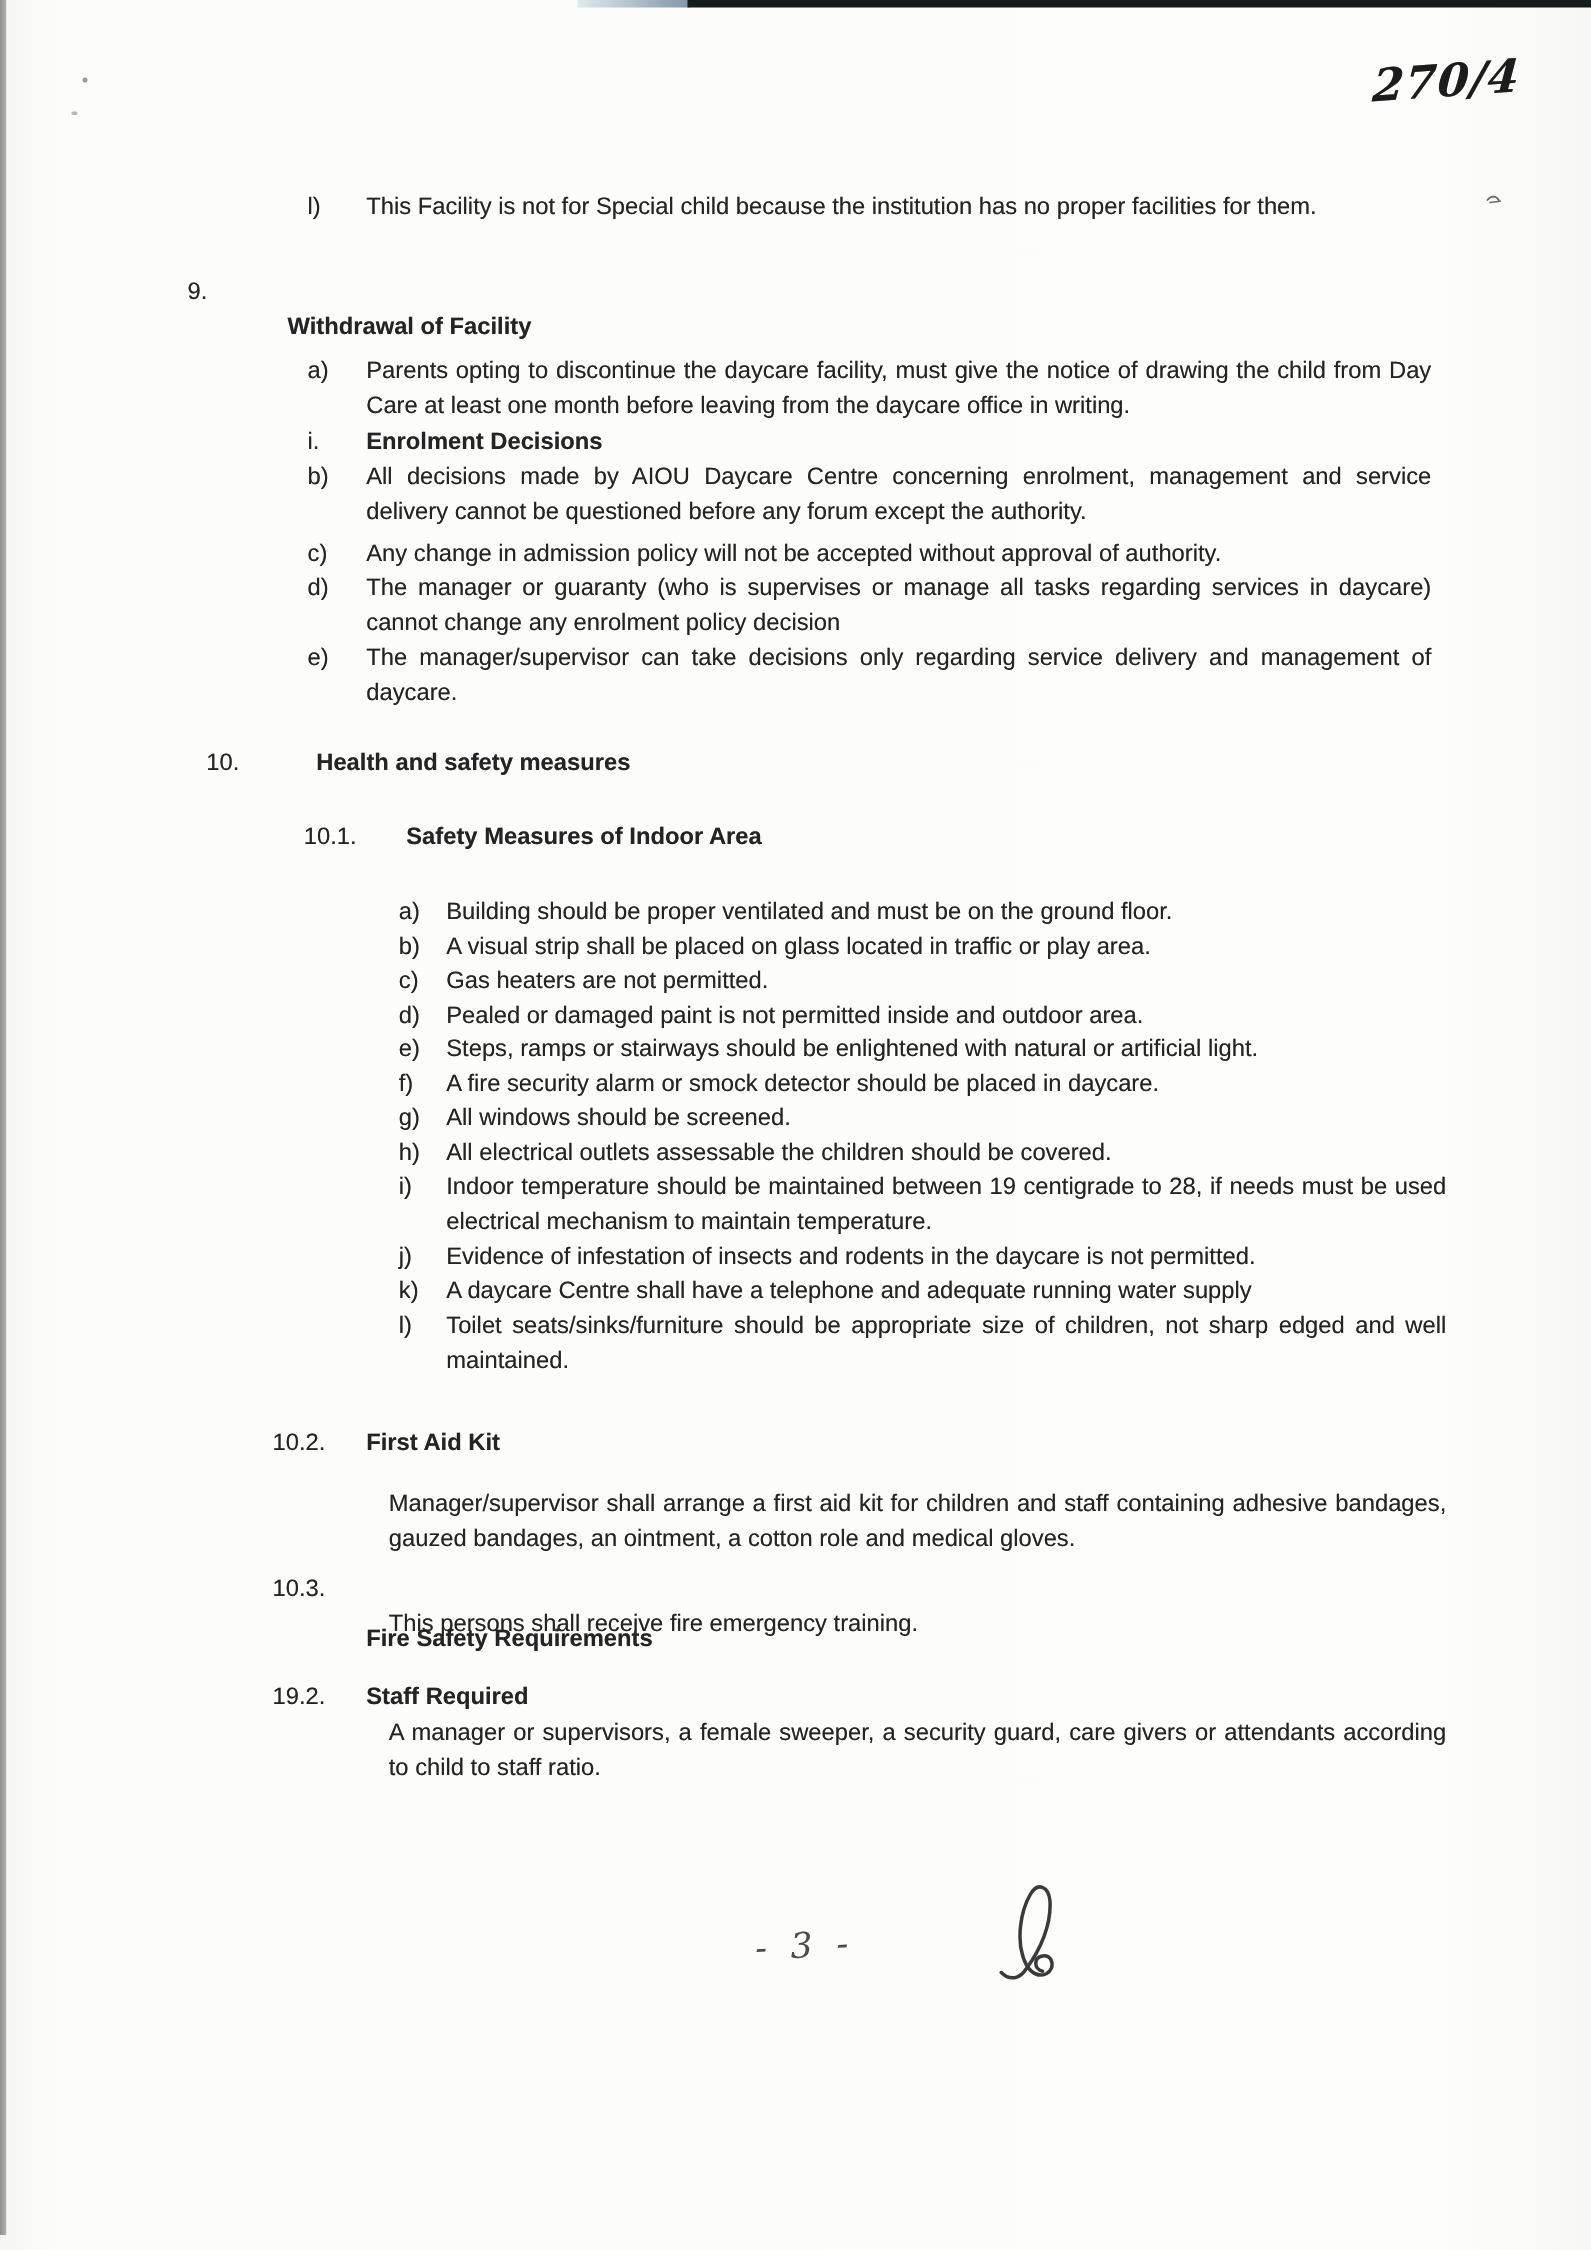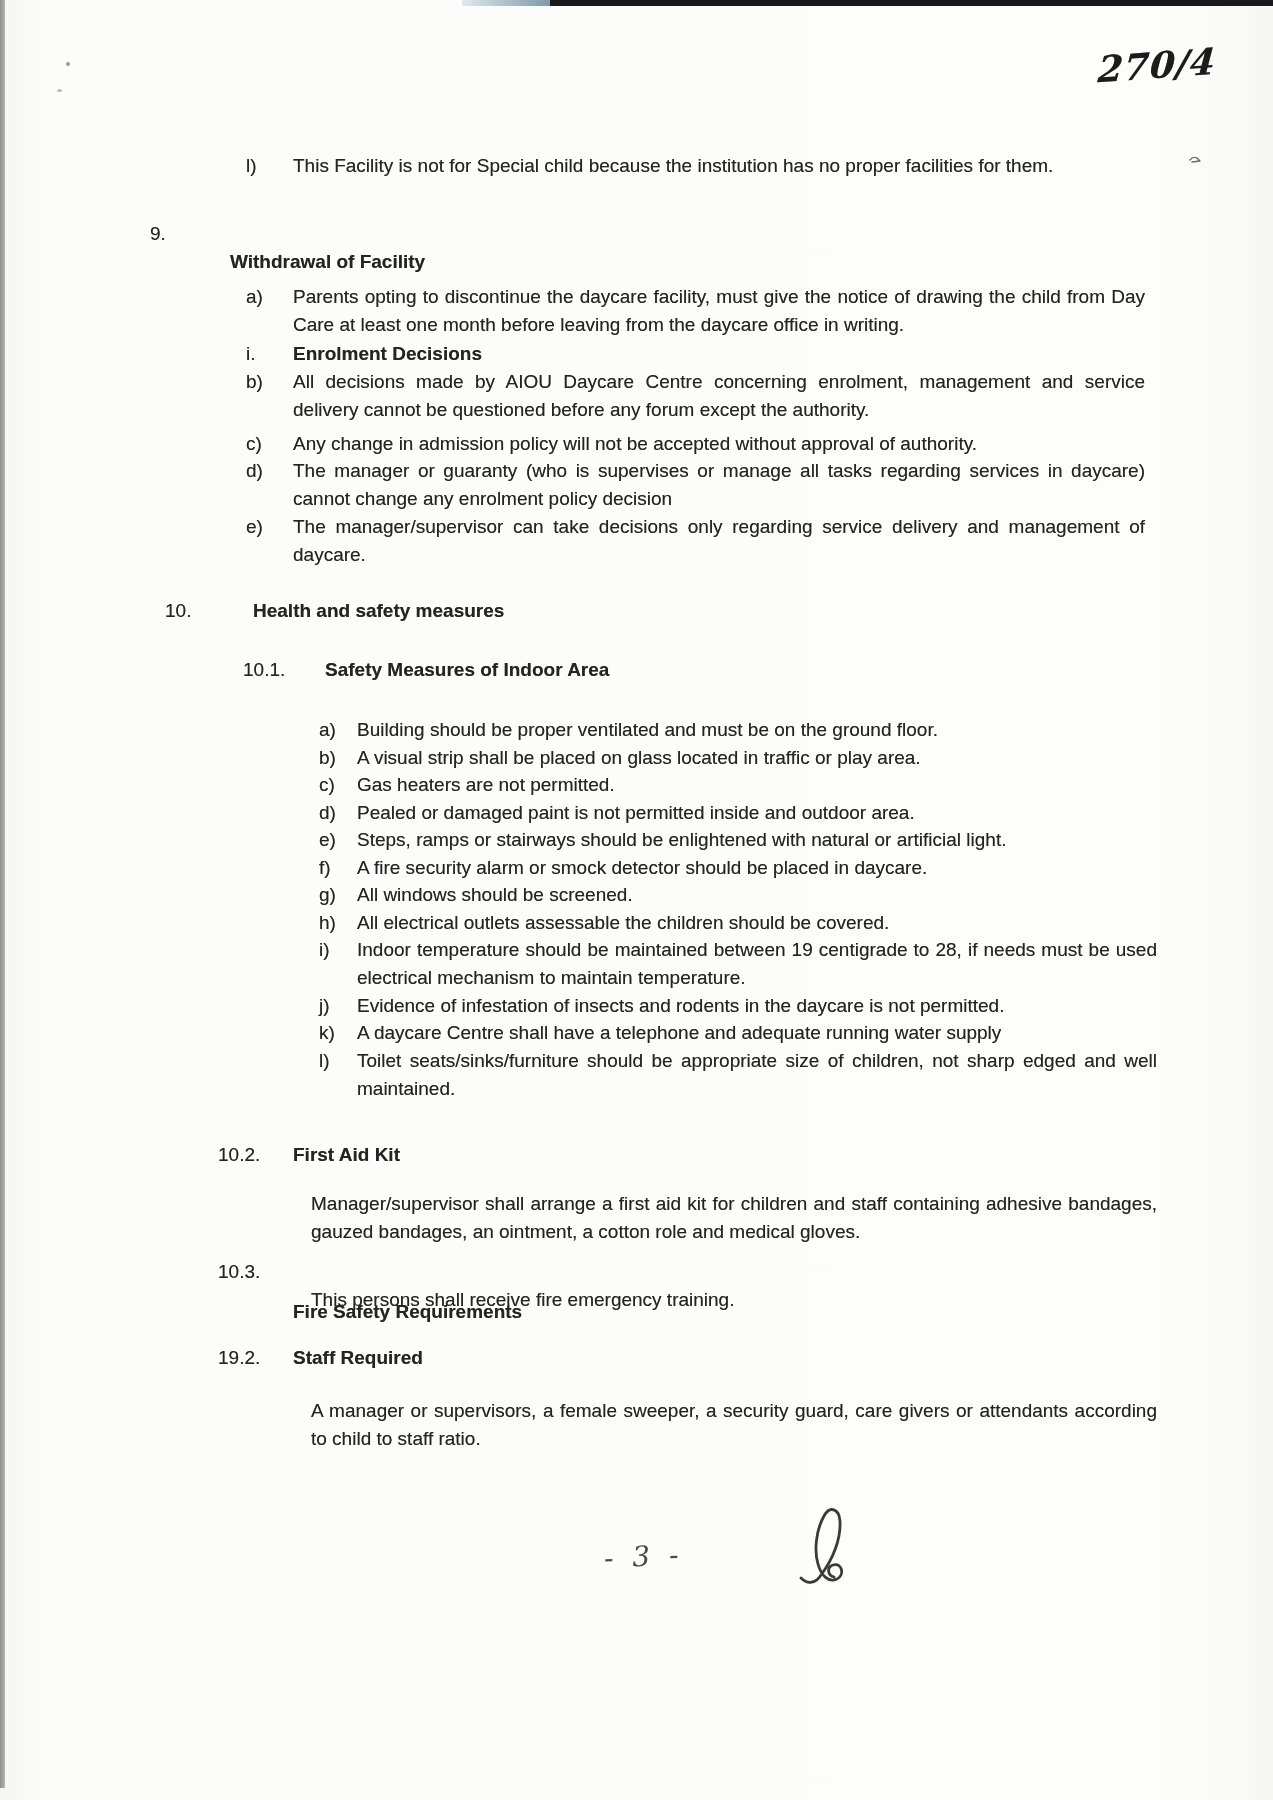--- a/index.html
+++ b/index.html
@@ -173,20 +173,20 @@
   <div class="abs num" style="left:218px; top:1141px;">10.2.</div>
   <div class="abs title" style="left:293px; top:1141px;">First Aid Kit</div>
   <div class="abs body-par" style="left:311px; top:1170px; width:846px;margin-top:20px;">Manager/supervisor shall arrange a first aid kit for children and staff containing adhesive bandages, gauzed bandages, an ointment, a cotton role and medical gloves.</div>
 
   <div class="abs num" style="left:218px; top:1258px;">10.3.</div>
   <div class="abs title" style="left:293px; top:1298px;">Fire Safety Requirements</div>
   <div class="abs body-par" style="left:311px; top:1286px; width:846px;">This persons shall receive fire emergency training.</div>
 
   <div class="abs num" style="left:218px; top:1344px;">19.2.</div>
   <div class="abs title" style="left:293px; top:1344px;">Staff Required</div>
-  <div class="abs body-par" style="left:311px; top:1373px; width:846px;margin-top:24px;">A manager or supervisors, a female sweeper, a security guard, care givers or attendants according to child to staff ratio.</div>
+  <div class="abs body-par" style="left:311px; top:1373px; width:846px;">A manager or supervisors, a female sweeper, a security guard, care givers or attendants according to child to staff ratio.</div>
 
   <div class="abs handwrite page-num">- 3 -</div>
   <svg class="abs signature" width="62" height="92" viewBox="0 0 62 92">
     <path d="M6 76 C13 83 21 81 26 73 C38 57 46 37 45 19 C44 7 35 3 29 14 C21 28 19 49 23 62 C26 73 33 81 42 77 C50 73 47 60 38 63 C32 65 32 73 39 75" stroke="#3a3a3a" stroke-width="2.8" fill="none" stroke-linecap="round" stroke-linejoin="round"></path>
   </svg>
 
 </div>
 
 </body></html>

